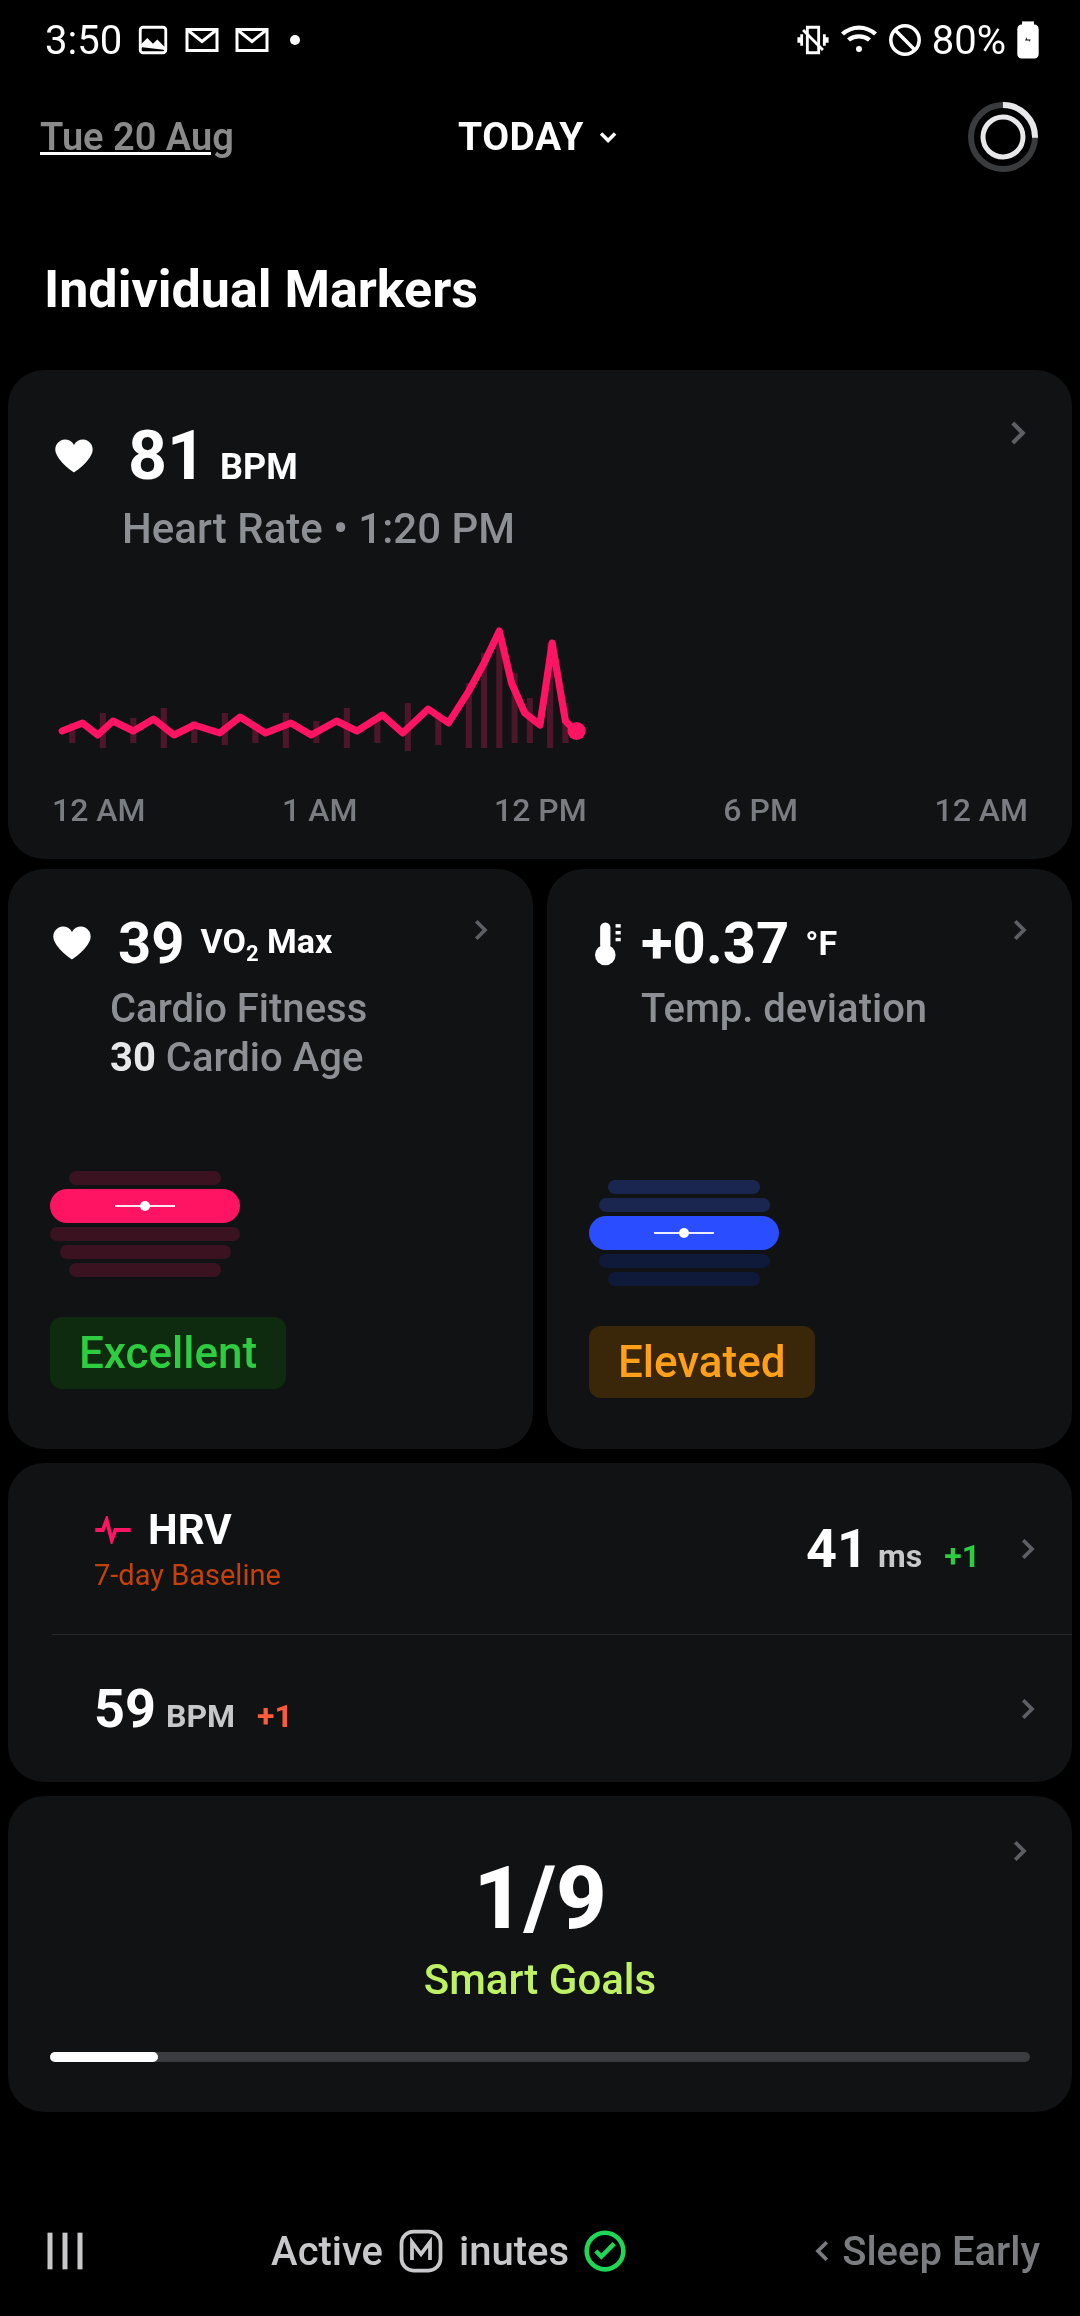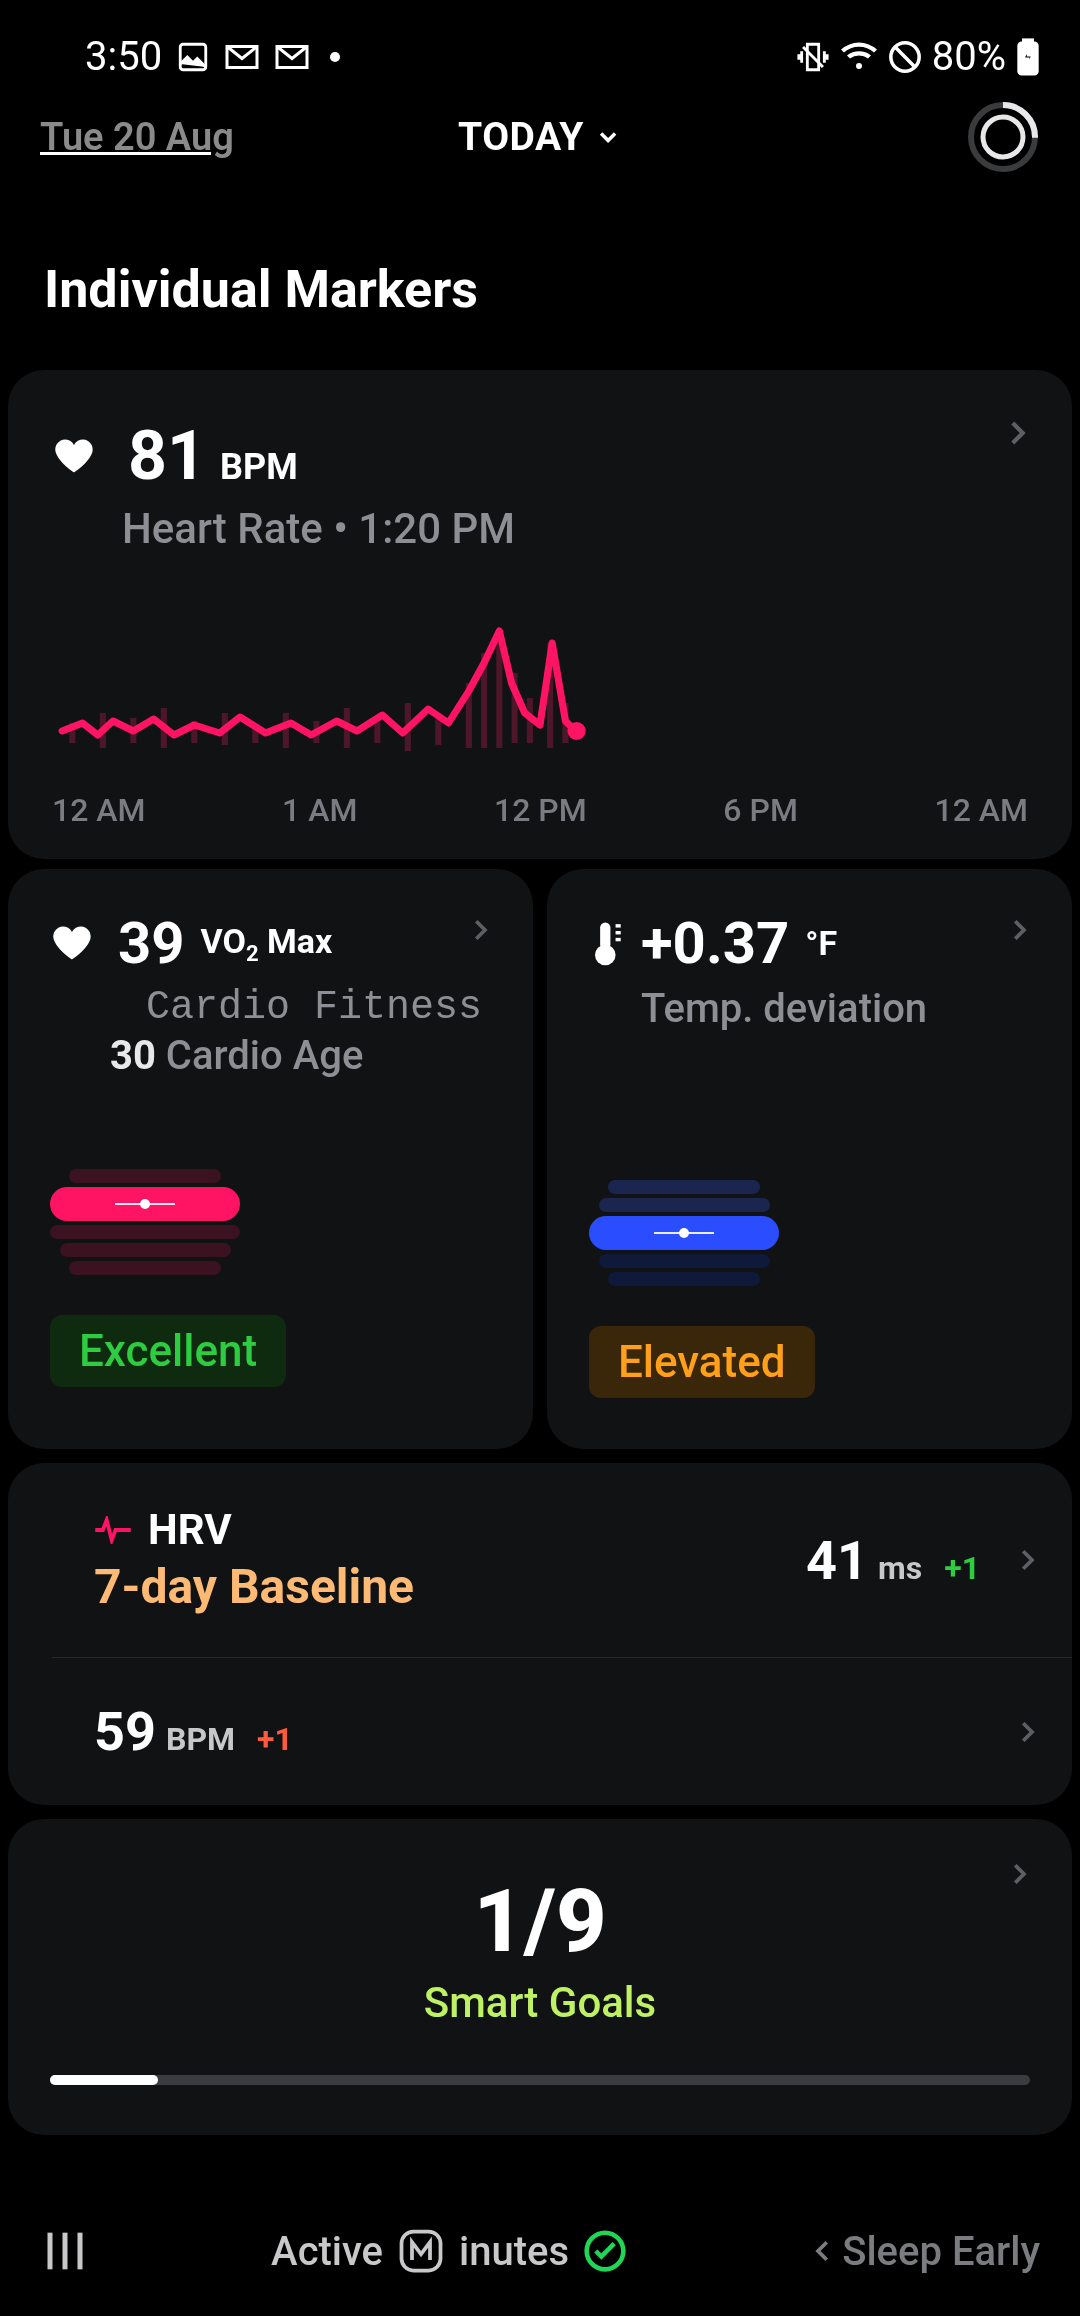--- a/index.html
+++ b/index.html
@@ -1,20 +1,20 @@
 <!DOCTYPE html>
 <html><head>
 <meta charset="utf-8">
 <style>
   * { box-sizing: border-box; margin: 0; padding: 0; }
   html, body { width: 1080px; height: 2316px; background: #000; color: #fff; font-family: -apple-system, "Segoe UI", Roboto, sans-serif; overflow: hidden; }
   body { position: relative; }
 
   
-  .statusbar { height: 80px; display: flex; align-items: flex-end; justify-content: space-between; padding: 0 40px 0 45px; font-size: 40px; font-weight: 400; margin-left: 40px; }
+  .statusbar { height: 80px; display: flex; align-items: center; justify-content: space-between; padding: 0 40px 0 45px; font-size: 40px; font-weight: 400; }
   .sb-left { display: flex; align-items: center; gap: 14px; }
   .sb-right { display: flex; align-items: center; gap: 10px; }
   .sb-icon { display: inline-flex; }
 
   
   .header { display: flex; align-items: center; padding: 35px 40px 30px; position: relative; text-decoration: underline; }
   .header-date { color: #8a8a8a; font-size: 38px; font-weight: 600; }
   .header-today { position: absolute; left: 50%; transform: translateX(-50%); display: flex; align-items: center; gap: 10px; font-size: 39px; font-weight: 700; letter-spacing: 0.5px; }
   .header-ring { position: absolute; right: 40px; width: 74px; height: 74px; border-radius: 50%; display:flex; align-items:center; justify-content:center; }
   .header-ring svg { width: 74px; height: 74px; }
@@ -57,21 +57,21 @@
 
   .badge { display:inline-block; margin-top: 40px; padding: 10px 29px; border-radius: 12px; font-size: 44px; font-weight: 500; }
   .badge.green { background:#0f2b0f; color:#2ecc40; }
   .badge.orange { background:#3a2608; color:#ff9f1a; }
 
   .list-card { margin: 14px 8px; background:#111213; border-radius:36px;padding-left:44px; }
   .list-row { display:flex; align-items:center; padding: 42px 42px; position:relative; }
   .list-row + .list-row { border-top: 1px solid #27282a; }
   .list-left { flex:1; }
   .list-title { font-size: 42px; font-weight: 700; display:flex; align-items:center; gap:16px; }
-  .list-sub { color:#fdba74; font-size: 48px; font-weight:700; margin-top:4px; }
+  .list-sub { color:#c2410c; font-size: 29px; font-weight:400; margin-top:4px; }
   .list-right { display:flex; align-items:baseline; gap:10px; margin-right: 50px; }
   .list-val { font-size: 54px; font-weight: 700; }
   .list-unit { font-size: 32px; font-weight: 700; color:#c8c8ca; }
   .delta { font-size: 32px; font-weight: 700; margin-left: 12px; }
   .delta.up { color:#2ecc40; }
   .delta.down { color:#ff5a3c; }
   .row-chevron { position:absolute; right: 30px; color:#5c5f63; }
   .pulse-icon { color:#ff1464; }
 
   .goals-card { margin: 14px 8px 0; background:#111213; border-radius:36px; padding: 50px 42px 50px; text-align:center; position:relative; }
@@ -230,21 +230,21 @@
       </span>
     <div class="metric-header">
       <span class="heart-icon">
           <svg width="44" height="44" viewBox="0 0 24 24" fill="#fff">
             <path d="M12 21s-8-5-10-11c-1-4 2-7 5-7 2 0 4 1 5 3 1-2 3-3 5-3 3 0 6 3 5 7-2 6-10 11-10 11z"></path>
           </svg>
         </span>
       <span class="metric-val">39</span>
       <span class="metric-unit"><span>VO</span><sub>2</sub><span> Max</span></span>
     </div>
-    <div class="metric-label" style="margin-left:96px;font-family:Liberation Mono, monospace;">Cardio Fitness</div>
+    <div class="metric-label" style="margin-left:60px;">Cardio Fitness</div>
     <div class="metric-sub2" style="margin-left:60px;"><b>30</b> <span>Cardio Age</span></div>
     <div class="range-stack pink">
       <div class="range-bar" style="width:80%;margin-left:10%;"></div>
       <div class="range-bar active"></div>
       <div class="range-bar"></div>
       <div class="range-bar" style="width:90%;margin-left:5%;"></div>
       <div class="range-bar" style="width:80%;margin-left:10%;"></div>
     </div>
     <span class="badge green">Excellent</span>
   </div>

